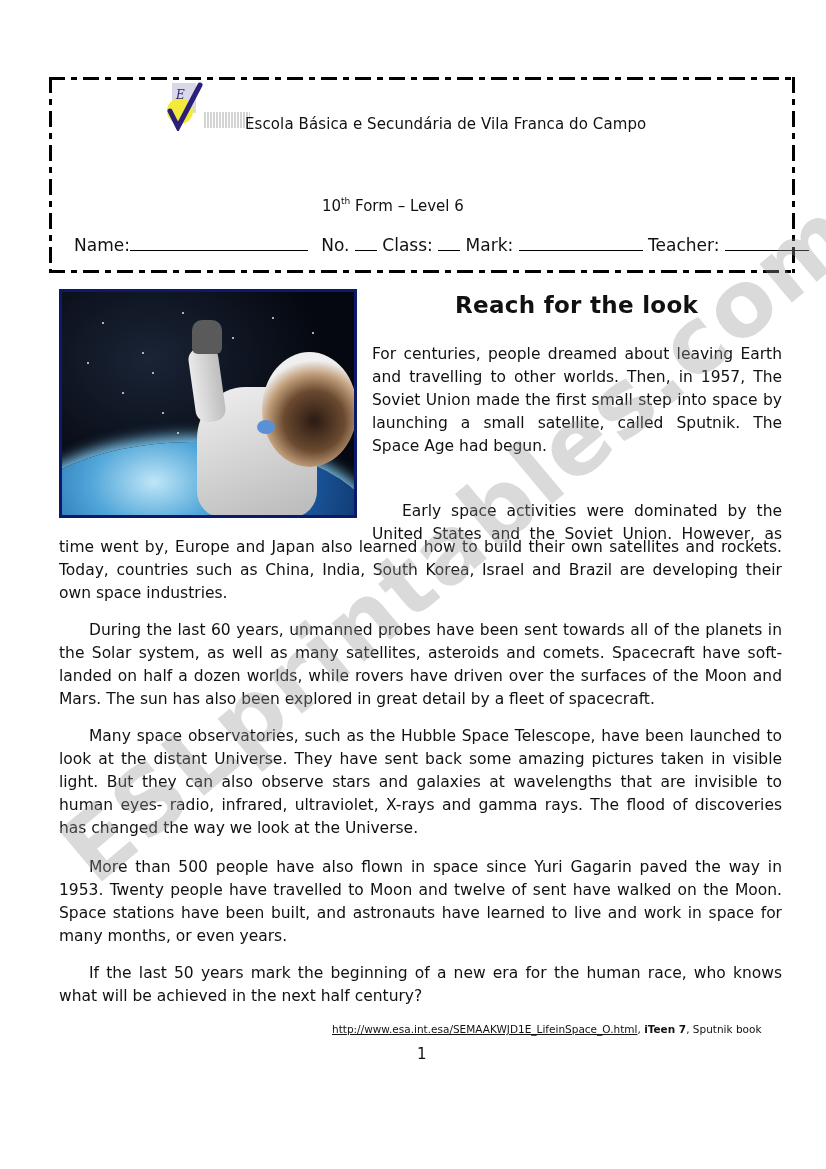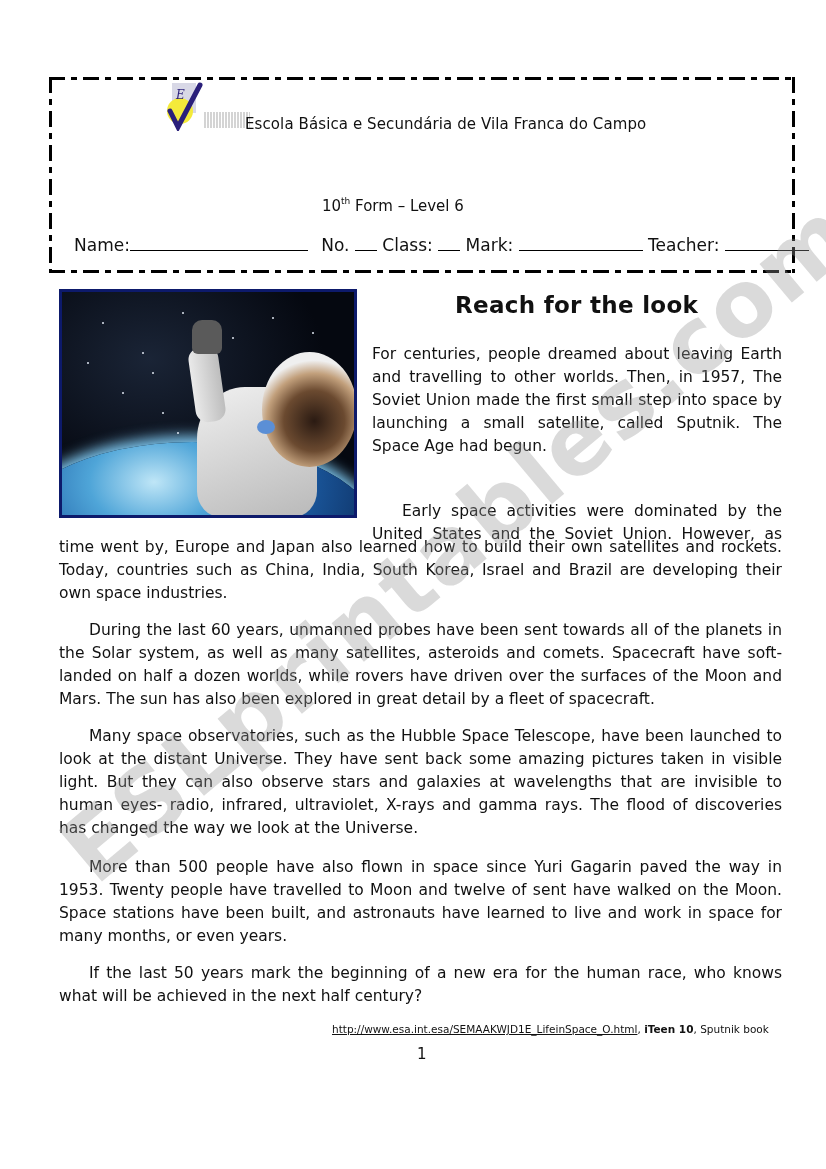--- a/index.html
+++ b/index.html
@@ -123,18 +123,18 @@
 
   <div class="p p1">For centuries, people dreamed about leaving Earth and travelling to other worlds. Then, in 1957, The Soviet Union made the first small step into space by launching a small satellite, called Sputnik. The Space Age had begun.</div>
   <div class="p p2">Early space activities were dominated by the United States and the Soviet Union. However, as</div>
   <div class="p p3">time went by, Europe and Japan also learned how to build their own satellites and rockets. Today, countries such as China, India, South Korea, Israel and Brazil are developing their own space industries.</div>
   <div class="p p4">During the last 60 years, unmanned probes have been sent towards all of the planets in the Solar system, as well as many satellites, asteroids and comets. Spacecraft have soft-landed on half a dozen worlds, while rovers have driven over the surfaces of the Moon and Mars. The sun has also been explored in great detail by a fleet of spacecraft.</div>
   <div class="p p5"><span>Many space observatories, such as the Hubble Space Telescope, have been launched to look at the distant Universe. </span><b>They</b><span> have sent back some amazing pictures taken in visible light. But they can also observe stars and galaxies at wavelengths that are invisible to human eyes- radio, infrared, ultraviolet, X-rays and gamma rays. The flood of discoveries has changed the way </span><b>we</b><span> look at the Universe.</span></div>
   <div class="p p6"><span>More than 500 people have also flown in space since Yuri Gagarin paved the way in 1953. Twenty people have travelled to Moon and twelve of </span><b>sent</b><span> have walked on the Moon. Space stations have been built, and astronauts have learned to live and work in space for many months, or even years.</span></div>
   <div class="p p7">If the last 50 years mark the beginning of a new era for the human race, who knows what will be achieved in the next half century?</div>
 
   <div class="source">
-    <span class="url">http://www.esa.int.esa/SEMAAKWJD1E_LifeinSpace_O.html</span><span>, </span><b>iTeen 10</b><span>, Sputnik book</span>
+    <span class="url">http://www.esa.int.esa/SEMAAKWJD1E_LifeinSpace_O.html</span><span>, </span><b>iTeen 7</b><span>, Sputnik book</span>
   </div>
   <div class="page-num">1</div>
 
   <div class="watermark">ESLprintables.com</div>
 </div>
 
 </body></html>

